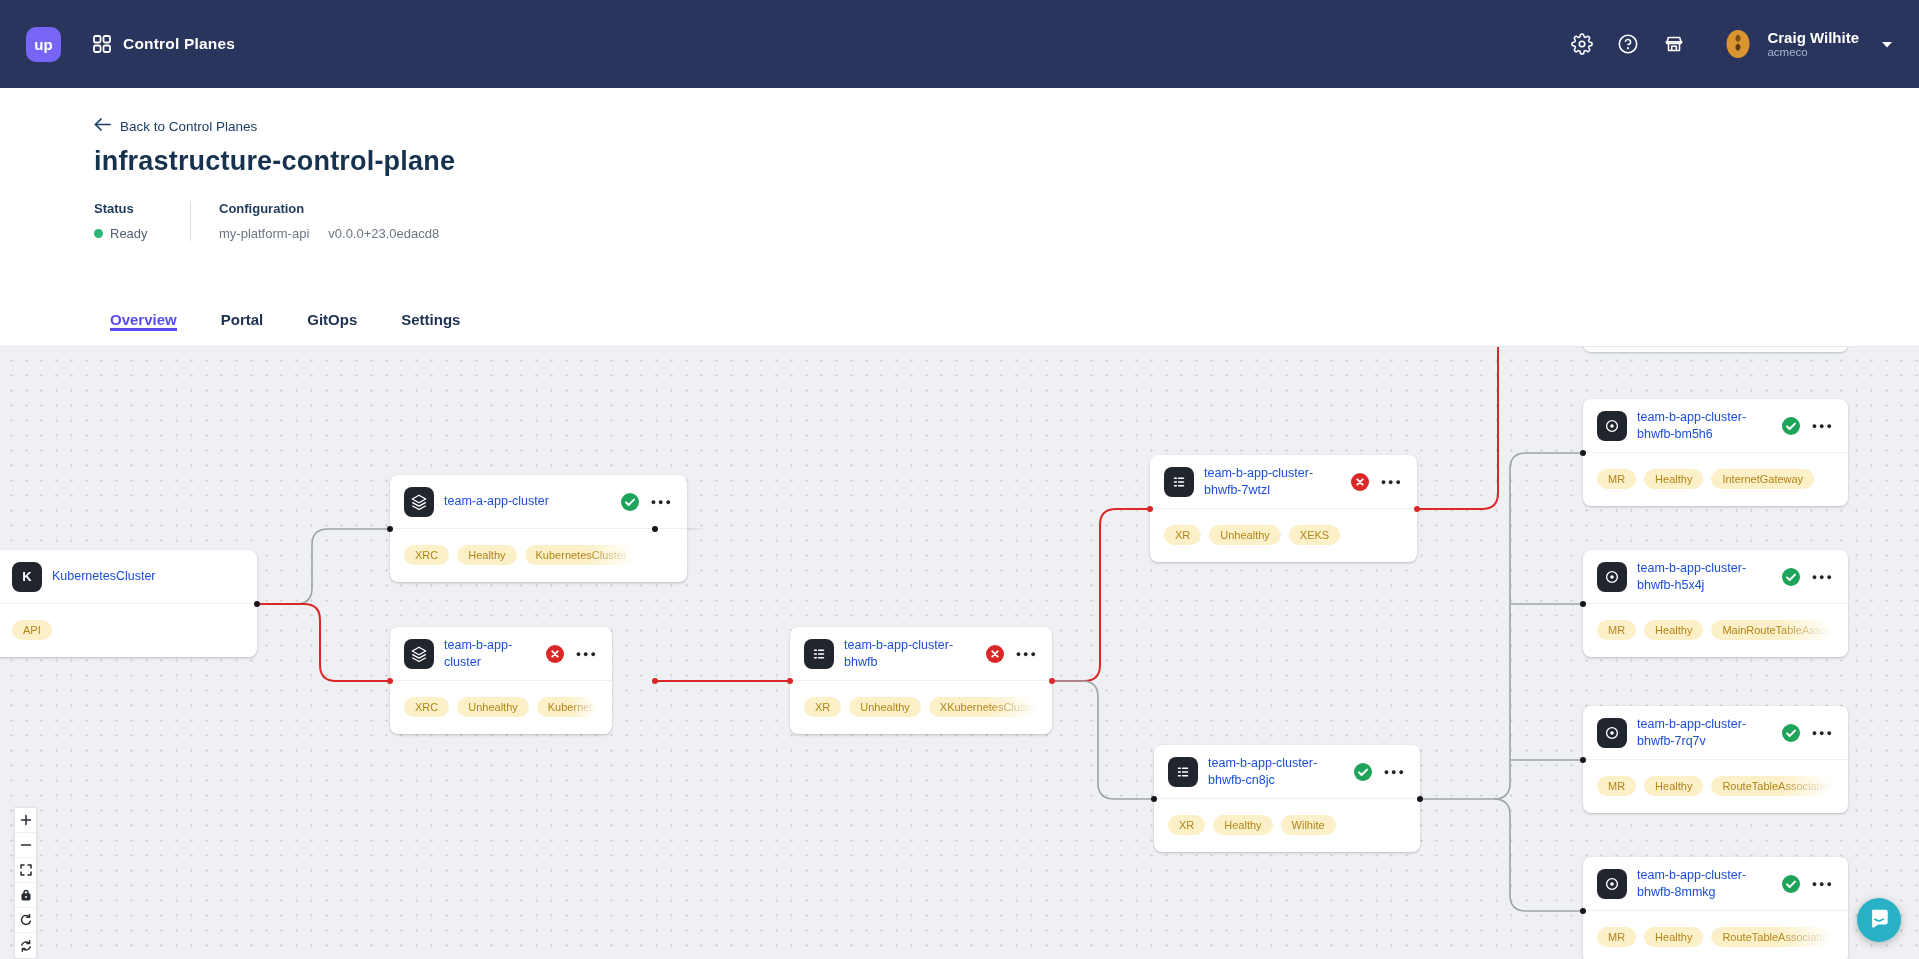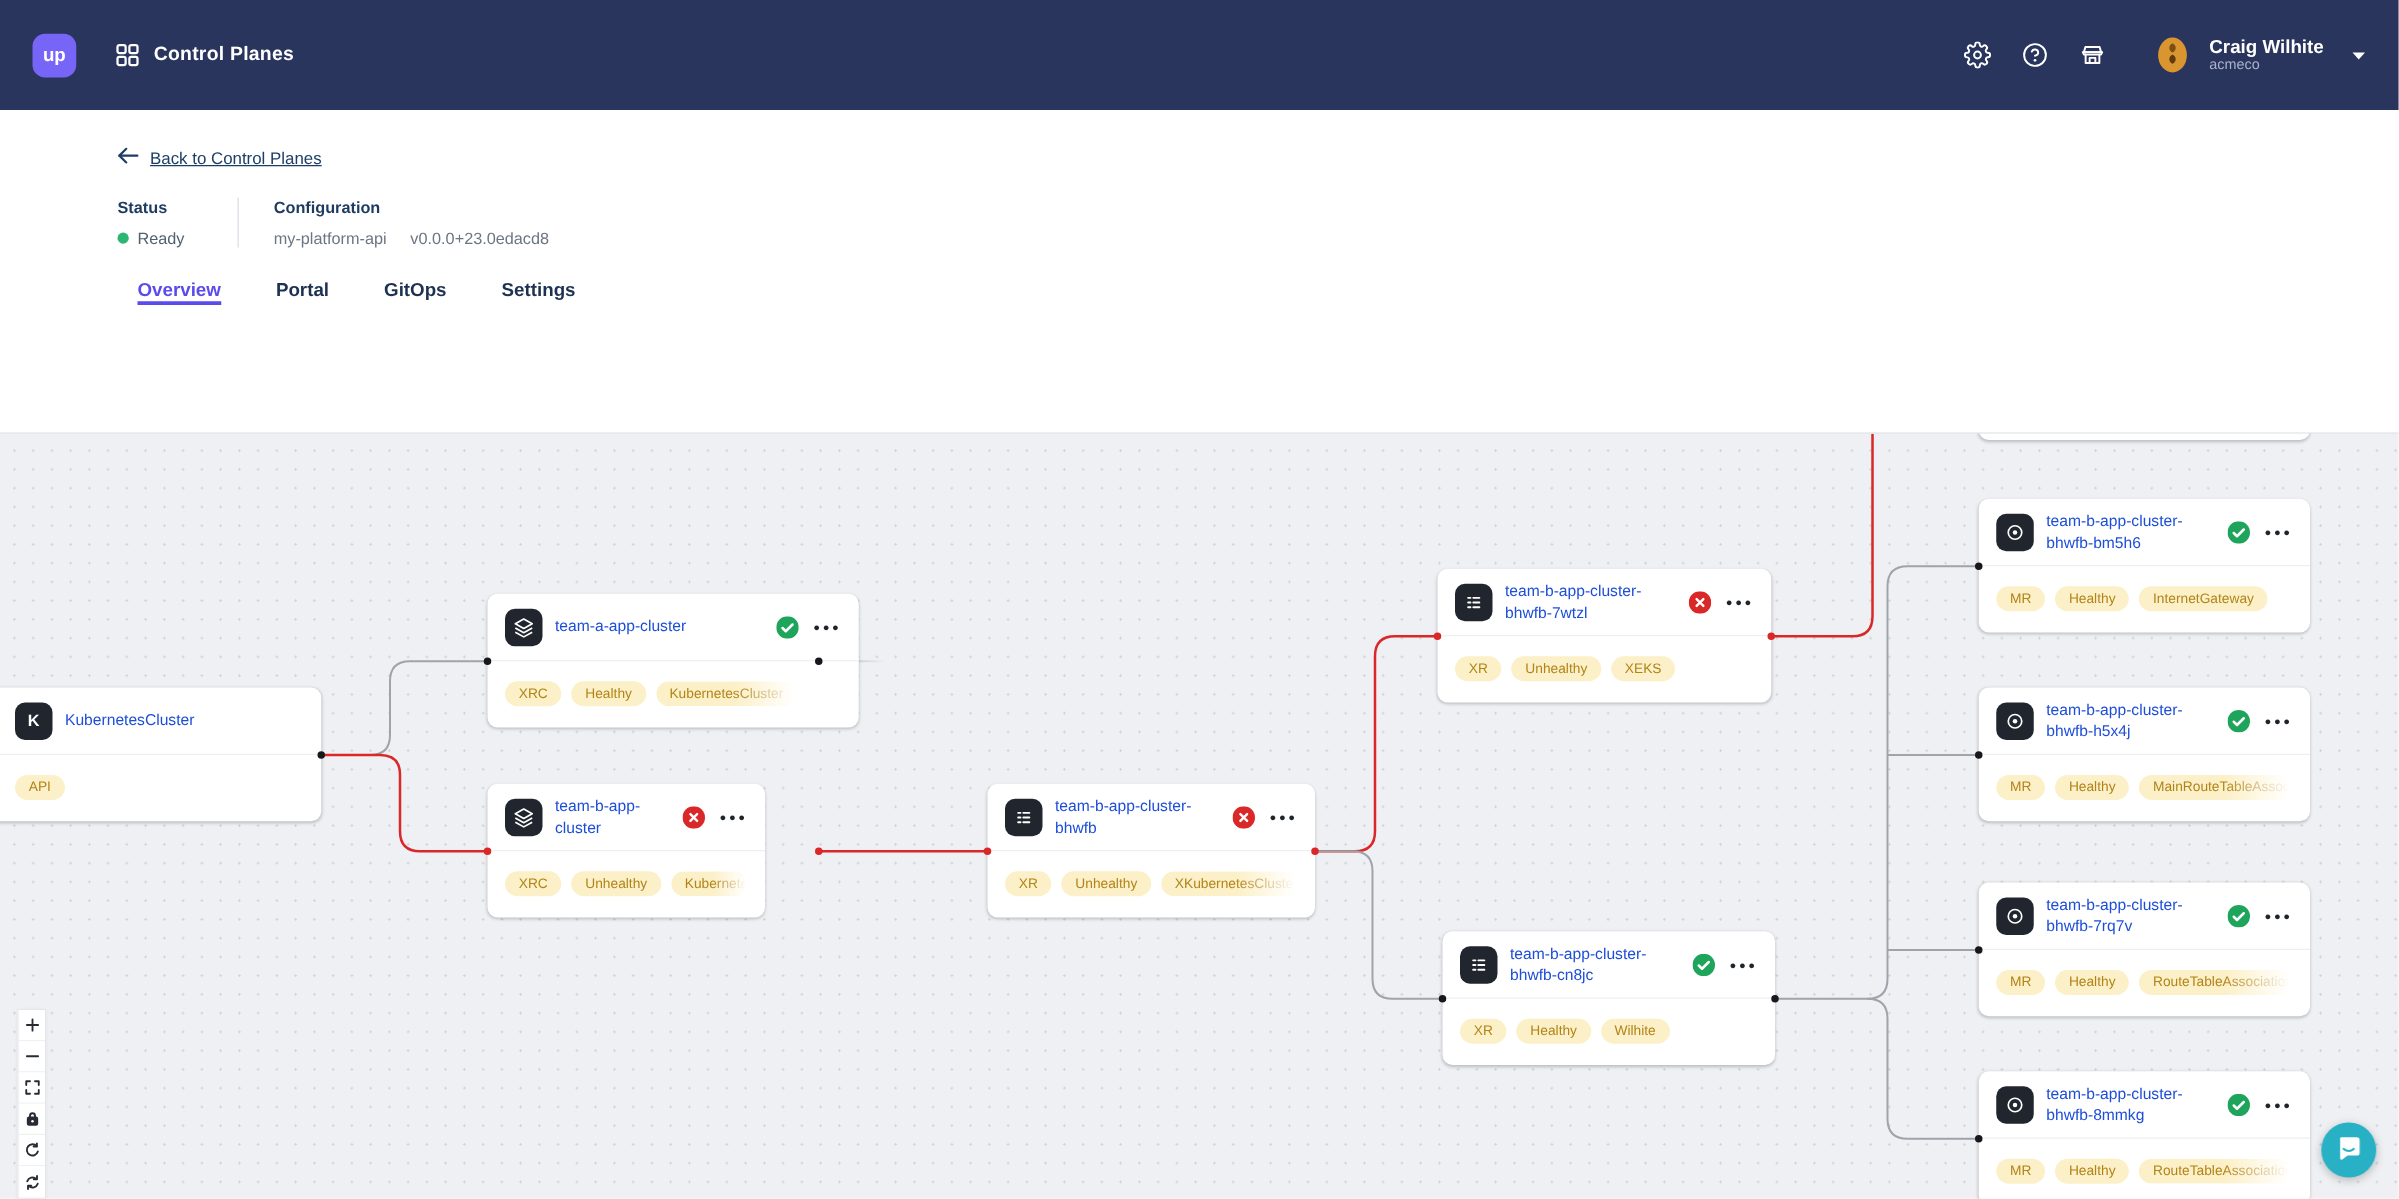--- a/index.html
+++ b/index.html
@@ -16,32 +16,32 @@
   .nav-right { margin-left:auto; display:flex; align-items:center; gap:24px; }
   .user-chip { display:flex; align-items:center; gap:12px; margin-left:12px; cursor:pointer; }
   .avatar { width:34px; height:34px; border-radius:50%; overflow:hidden; flex:none; }
   .user-meta { color:#fff; line-height:1.15; }
   .user-name { font-size:15px; font-weight:bold; }
   .user-org { font-size:11.5px; color:#aab2cd; }
   .caret { margin-left:10px; display:flex; }
 
   
   .page-header { height:258px; padding:30px 0 0 94px; background:#fff; }
-  .back-row { display:flex; align-items:center; gap:9px; color:#1c3e66; font-size:13.5px; cursor:pointer; width:max-content;text-decoration:underline;}
+  .back-row { display:flex; align-items:center; gap:9px; color:#1c3e66; font-size:13.5px; cursor:pointer; width:max-content;}
   .page-title { font-size:27px; font-weight:bold; color:#16324f; margin-top:12px; letter-spacing:.2px; }
   .meta { display:flex; margin-top:24px; }
   .meta-label { font-size:13px; font-weight:bold; color:#1d3a5f; }
   .meta-value-row { margin-top:10px; display:flex; align-items:center; gap:7px; font-size:13px; color:#51606f; }
   .status-col { width:68px; }
   .meta-divider { width:1px; background:#d9dde3; margin:0 28px; }
   .dot { width:9px; height:9px; border-radius:50%; background:#2bb673; }
   .config-name { color:#6b7683; }
   .config-version { color:#6b7683; margin-left:12px; }
   .tabs { display:flex; gap:44px; margin:26px 0 0 16px; }
-  .tab { font-size:15px; font-weight:bold; color:#1d3150; padding-bottom:0; cursor:pointer; border-bottom:3px solid transparent; }
+  .tab { font-size:15px; font-weight:bold; color:#1d3150; padding-bottom:0; cursor:pointer; border-bottom:3px solid transparent;margin-top:44px; }
   .tab.active { color:#5a4bed; border-bottom-color:#5a4bed; }
 
   
   .canvas { position:relative; height:629px; background:#eef0f3; border-top:1px solid #e4e6e9; overflow:hidden;
     background-image: radial-gradient(#d2d4d8 1px, transparent 1.1px);
     background-size: 15px 15px; background-position: 4px 6px; }
   #edges { position:absolute; left:0; top:0; z-index:1; }
   .edge { fill:none; stroke-width:1.8; }
   .edge.gray { stroke:#9fa3aa; stroke-width:1.6; }
   .edge.red { stroke:#da2727; stroke-width:2; }
@@ -146,20 +146,21 @@
 <div class="page-header">
   <div class="back-row">
     <span>
       <svg width="17" height="13" viewBox="0 0 17 13" fill="none" stroke="#1c3e66" stroke-width="1.7" stroke-linecap="round" stroke-linejoin="round">
         <path d="M7 1 1.5 6.5 7 12"></path>
           <path d="M1.5 6.5H16"></path>
       </svg>
     </span>
     <span>Back to Control Planes</span>
   </div>
+  <div class="page-title">infrastructure-control-plane</div>
   <div class="meta">
     <div class="status-col">
       <div class="meta-label">Status</div>
       <div class="meta-value-row">
         <span class="dot"></span>
         <span>Ready</span>
       </div>
     </div>
     <div class="meta-divider"></div>
     <div>

